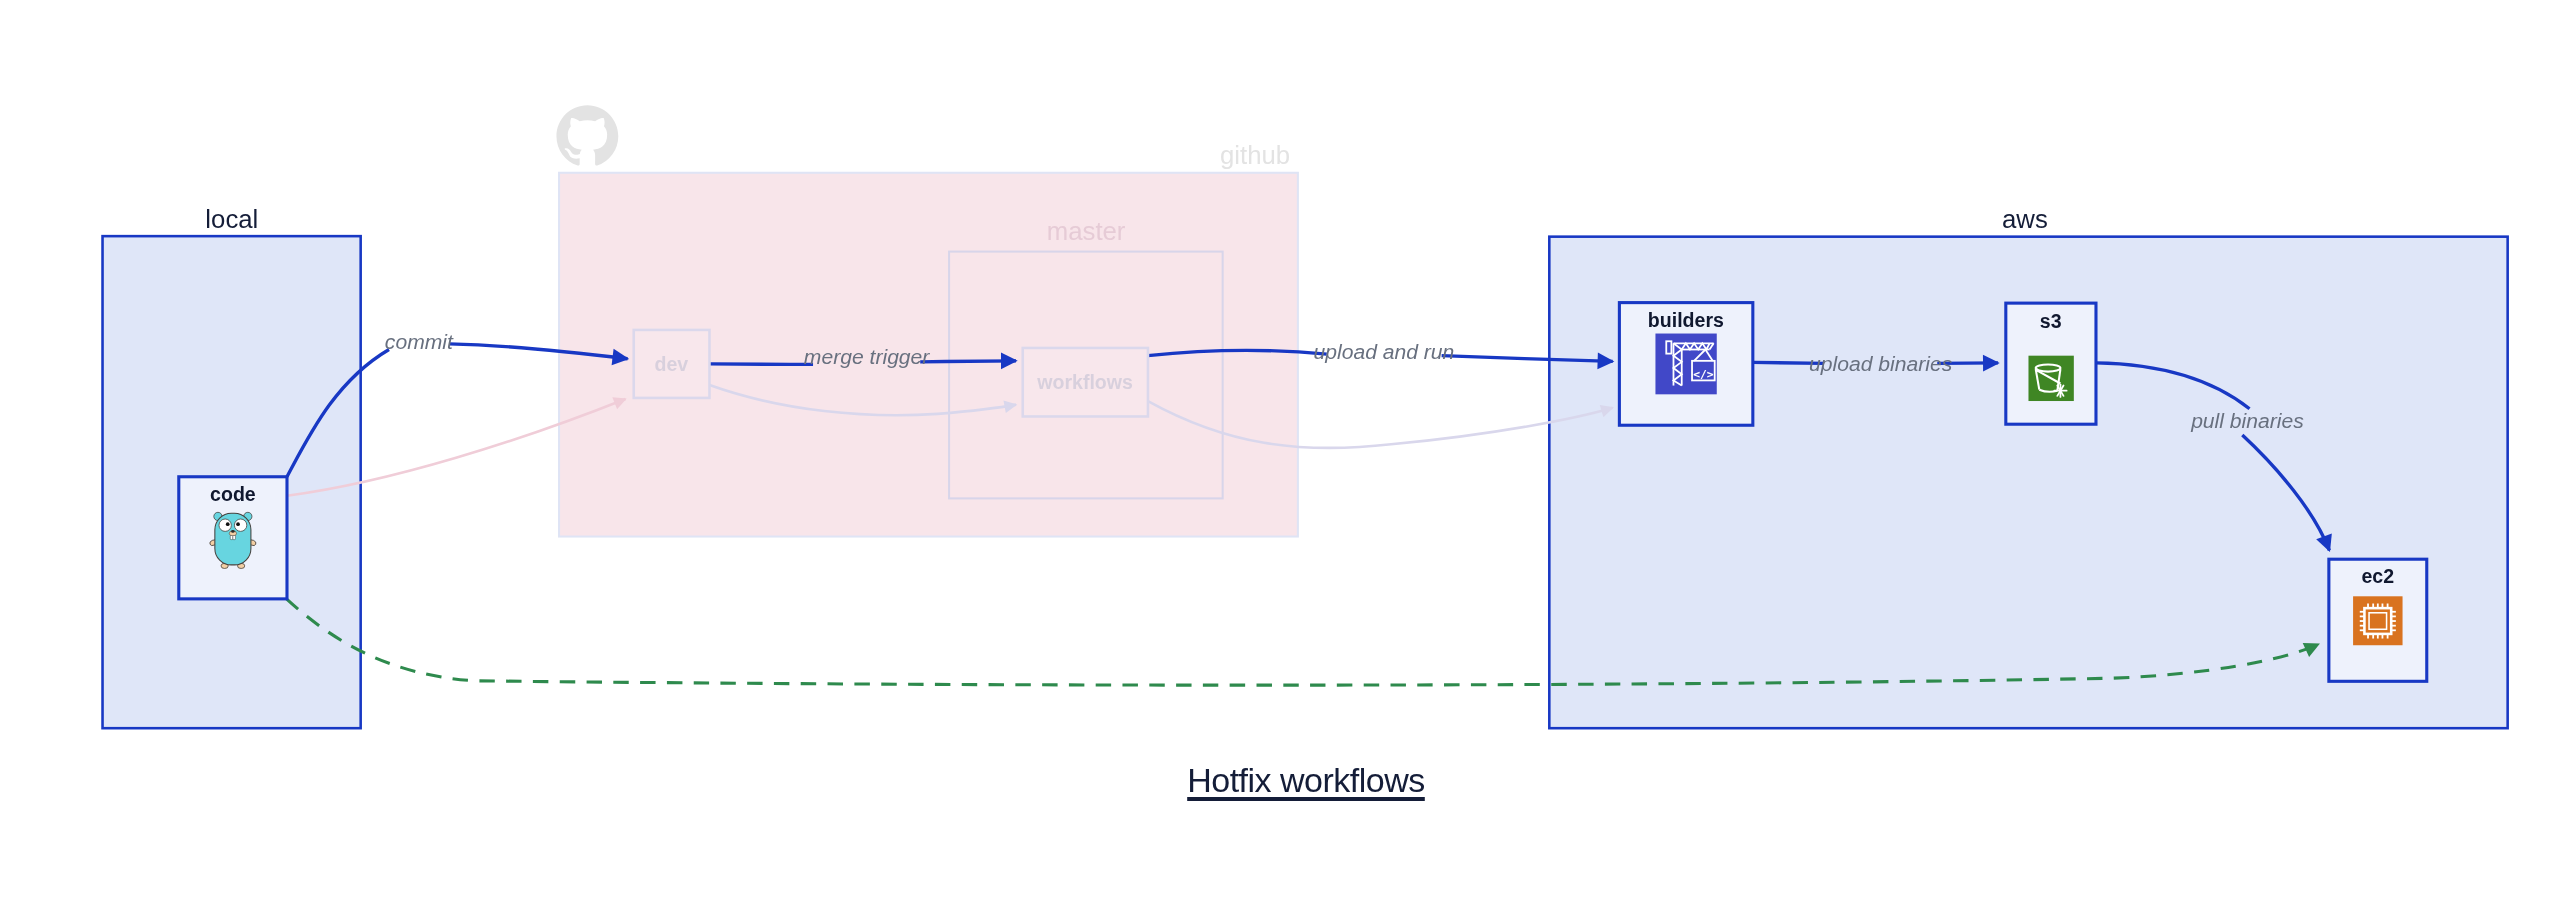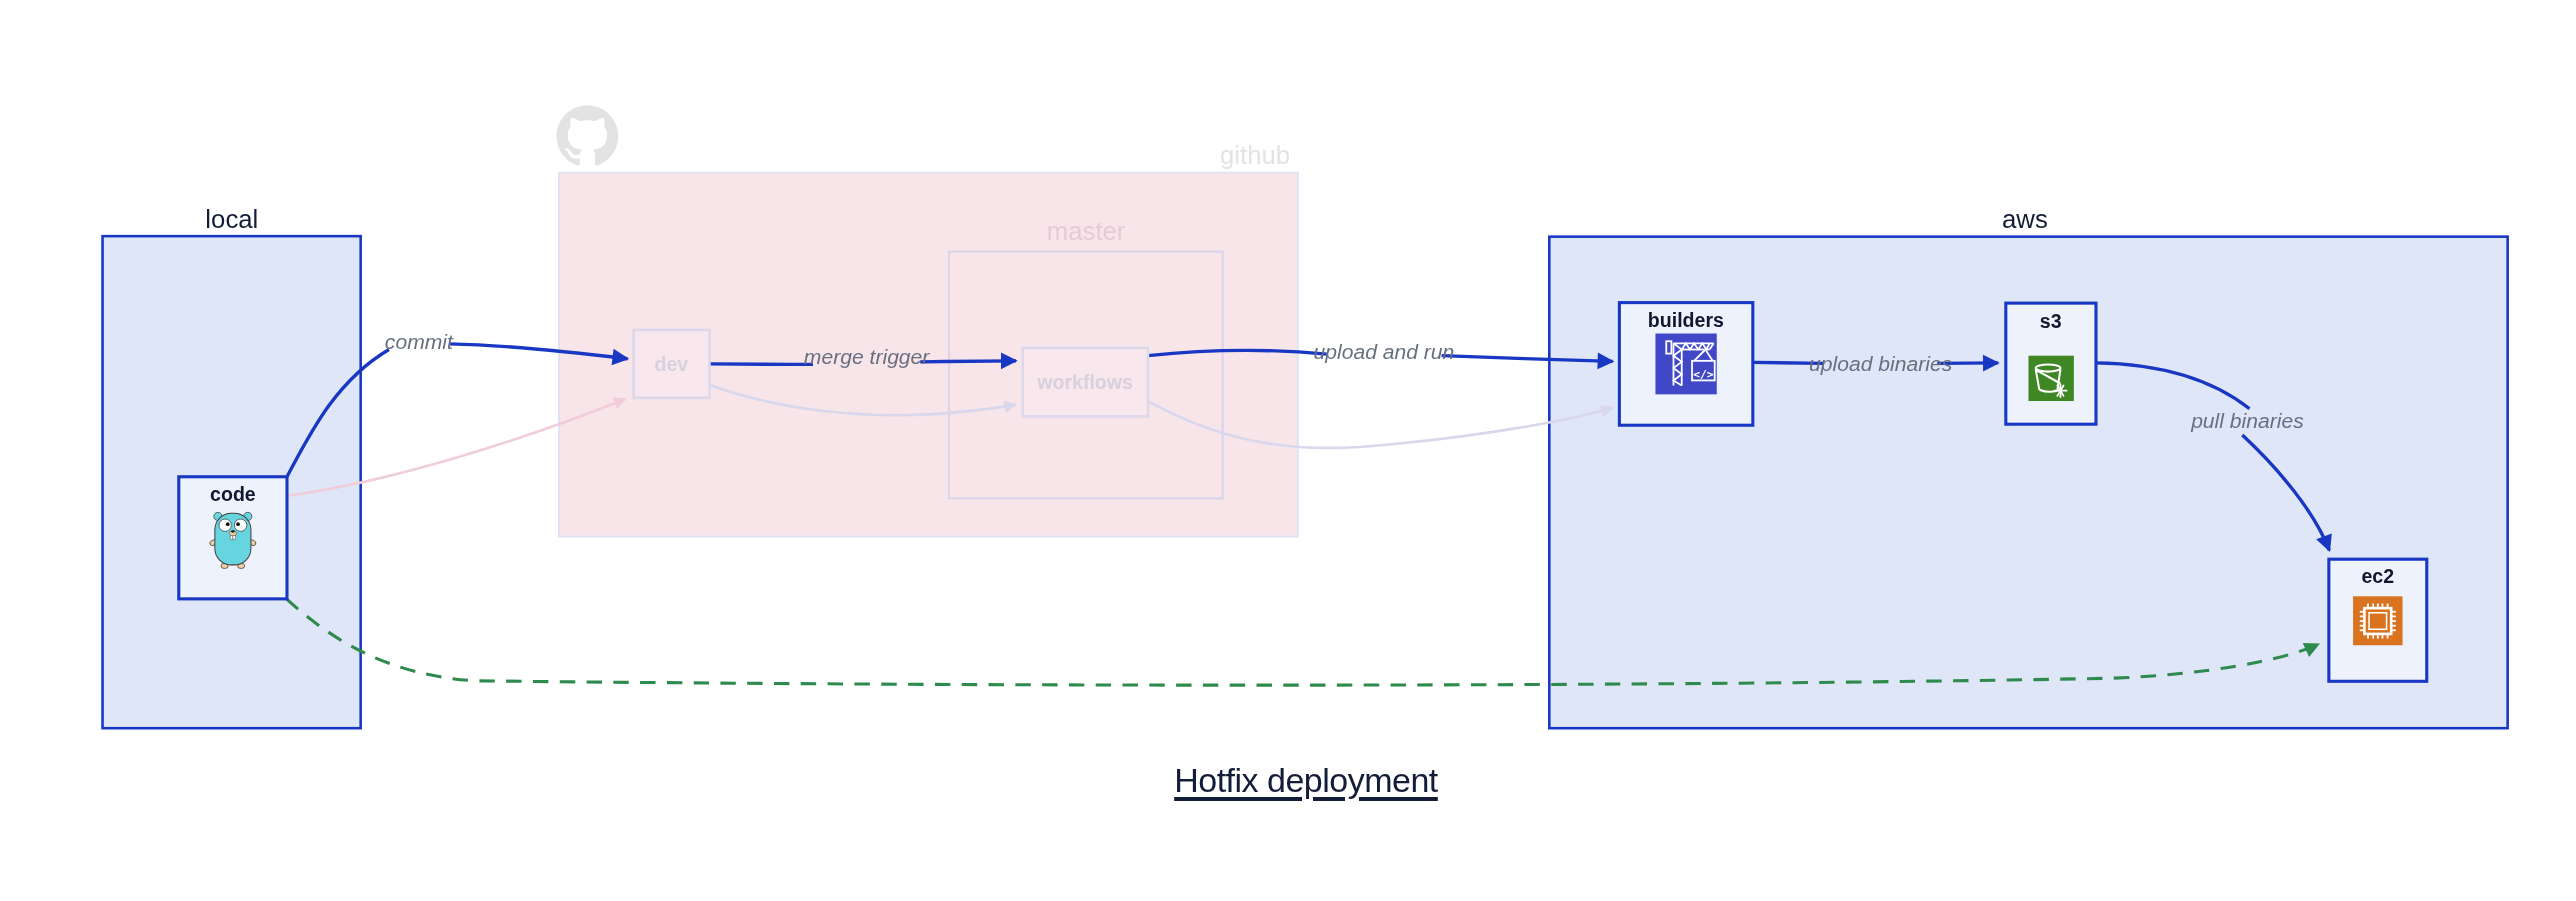--- a/index.html
+++ b/index.html
@@ -200,15 +200,15 @@
             <line x1="4641" y1="1196" x2="4650" y2="1196"></line>
             <line x1="4641" y1="1205" x2="4650" y2="1205"></line>
             <line x1="4641" y1="1214" x2="4650" y2="1214"></line>
             <line x1="4641" y1="1223" x2="4650" y2="1223"></line>
       </g>
       <rect x="4598" y="1189" width="34" height="32" fill="none" stroke="#ffffff" stroke-width="3"></rect>
     </g>
   </g>
 </svg>
 
-<div class="title">Hotfix deployment</div>
+<div class="title">Hotfix workflows</div>
 </div>
 
 
 </body></html>

